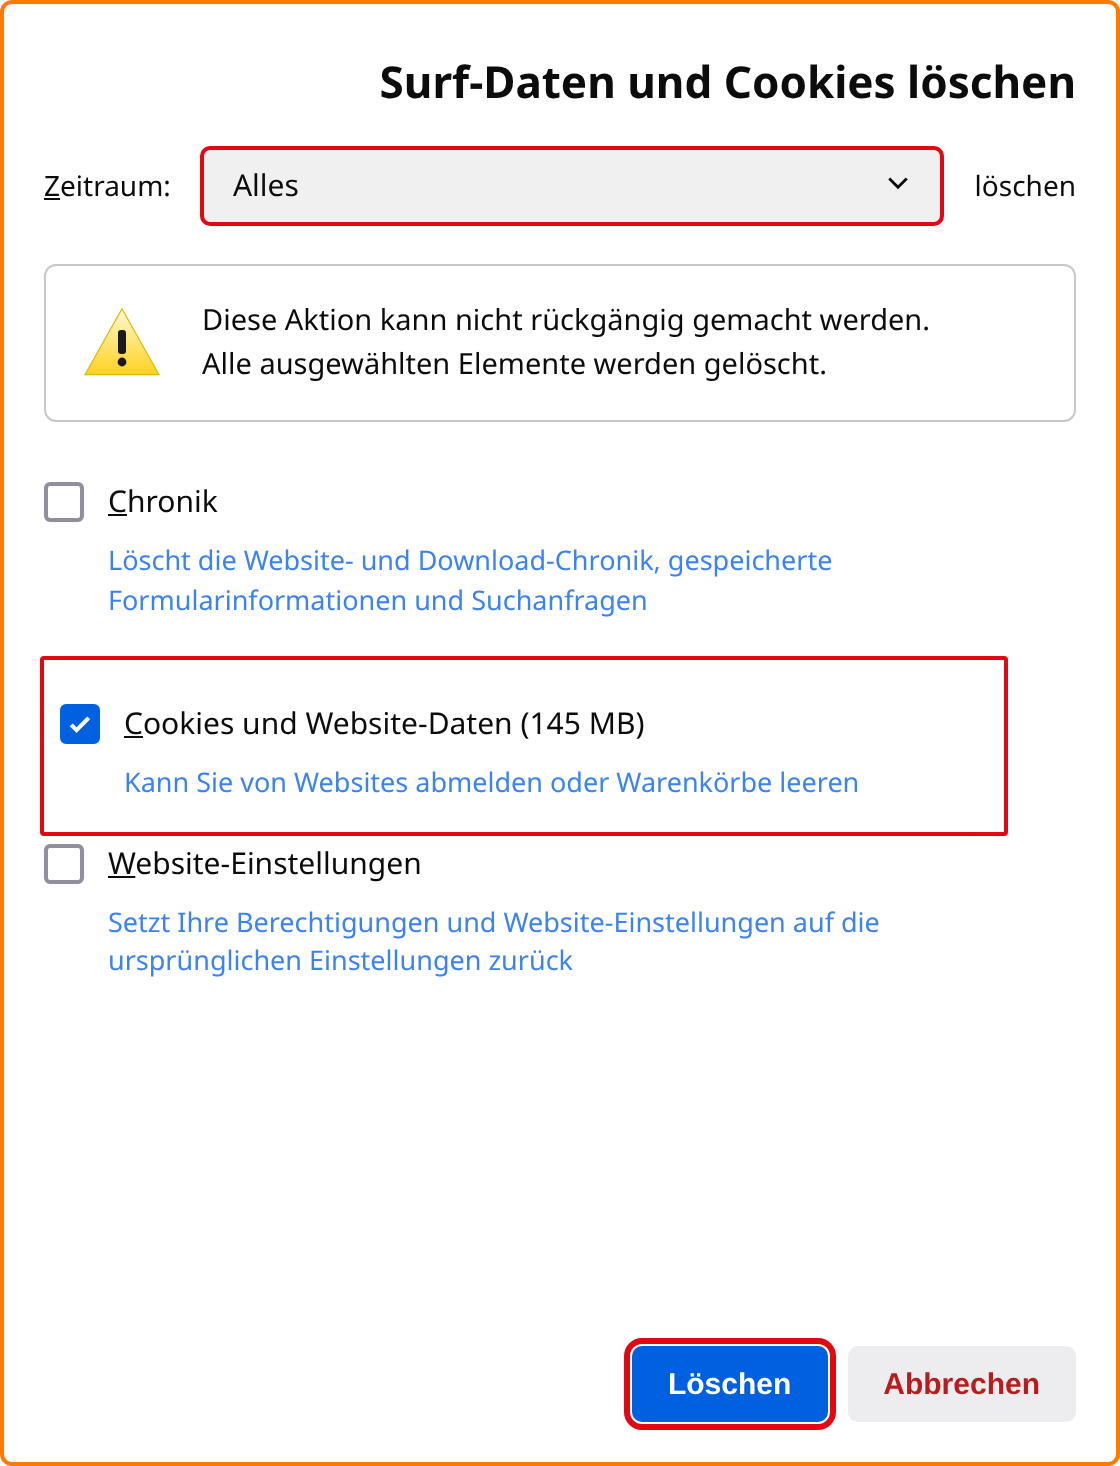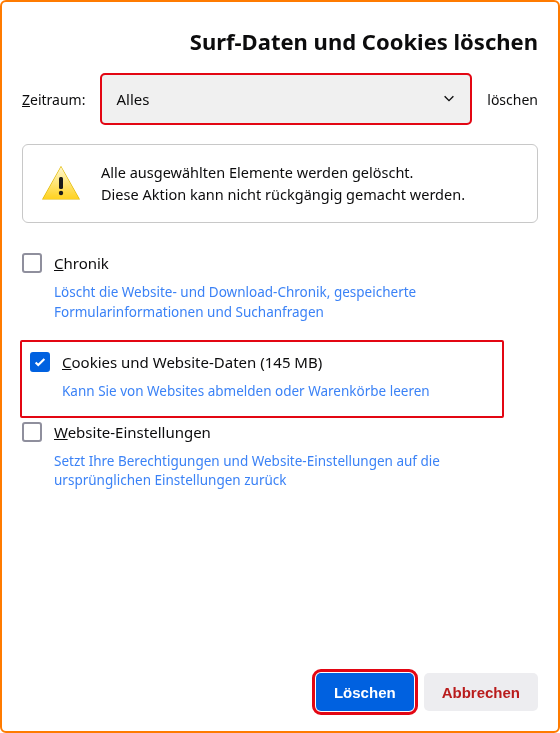--- a/index.html
+++ b/index.html
@@ -33,21 +33,21 @@
   .timerow-label {
     font-size: 14px;
   }
   .underline-first::first-letter { text-decoration: underline; }
   .select-wrap {
     flex: 1;
     position: relative;
   }
   .select {
     width: 100%;
-    height: 50px;
+    height: 38px;
     border: 1px solid #c8c8c8;
     border-radius: 4px;
     background: #f0f0f0;
     padding: 0 40px 0 14px;
     font-size: 15px;
     display: flex;
     align-items: center;
     position: relative;
   }
   .select .chev {
@@ -97,21 +97,21 @@
   .opt-label { font-size: 15px; }
   .opt-desc {
     font-size: 13.5px;
     color: #3b82f6;
     margin: 10px 0 0 32px;
     line-height: 1.45;
   }
   .red-outline {
     border: 2px solid #e30613;
     border-radius: 2px;
-    padding: 10px 8px 14px 8px;
+    padding: 22px 8px 14px 8px;
     margin-left: -2px;
     margin-right: 34px;
   }
   .buttons {
     position: absolute;
     right: 20px;
     bottom: 20px;
     display: flex;
     gap: 10px;
   }
@@ -161,22 +161,22 @@
           <linearGradient id="g" x1="0" y1="0" x2="0" y2="1">
             <stop offset="0" stop-color="#fff8d0"></stop>
             <stop offset="1" stop-color="#ffd21f"></stop>
           </linearGradient>
         </defs>
         <rect x="18" y="12" width="4" height="12" rx="1.5" fill="#1a1a1a"></rect>
         <circle cx="20" cy="28" r="2.2" fill="#1a1a1a"></circle>
       </svg>
     </span>
     <div class="warn-text">
+      <div>Diese Aktion kann nicht rückgängig gemacht werden.</div>
       <div>Alle ausgewählten Elemente werden gelöscht.</div>
-      <div>Diese Aktion kann nicht rückgängig gemacht werden.</div>
     </div>
   </div>
 
   <div class="option">
     <div class="opt-row">
       <span class="checkbox">
         
       </span>
       <span class="opt-label underline-first">Chronik</span>
     </div>

